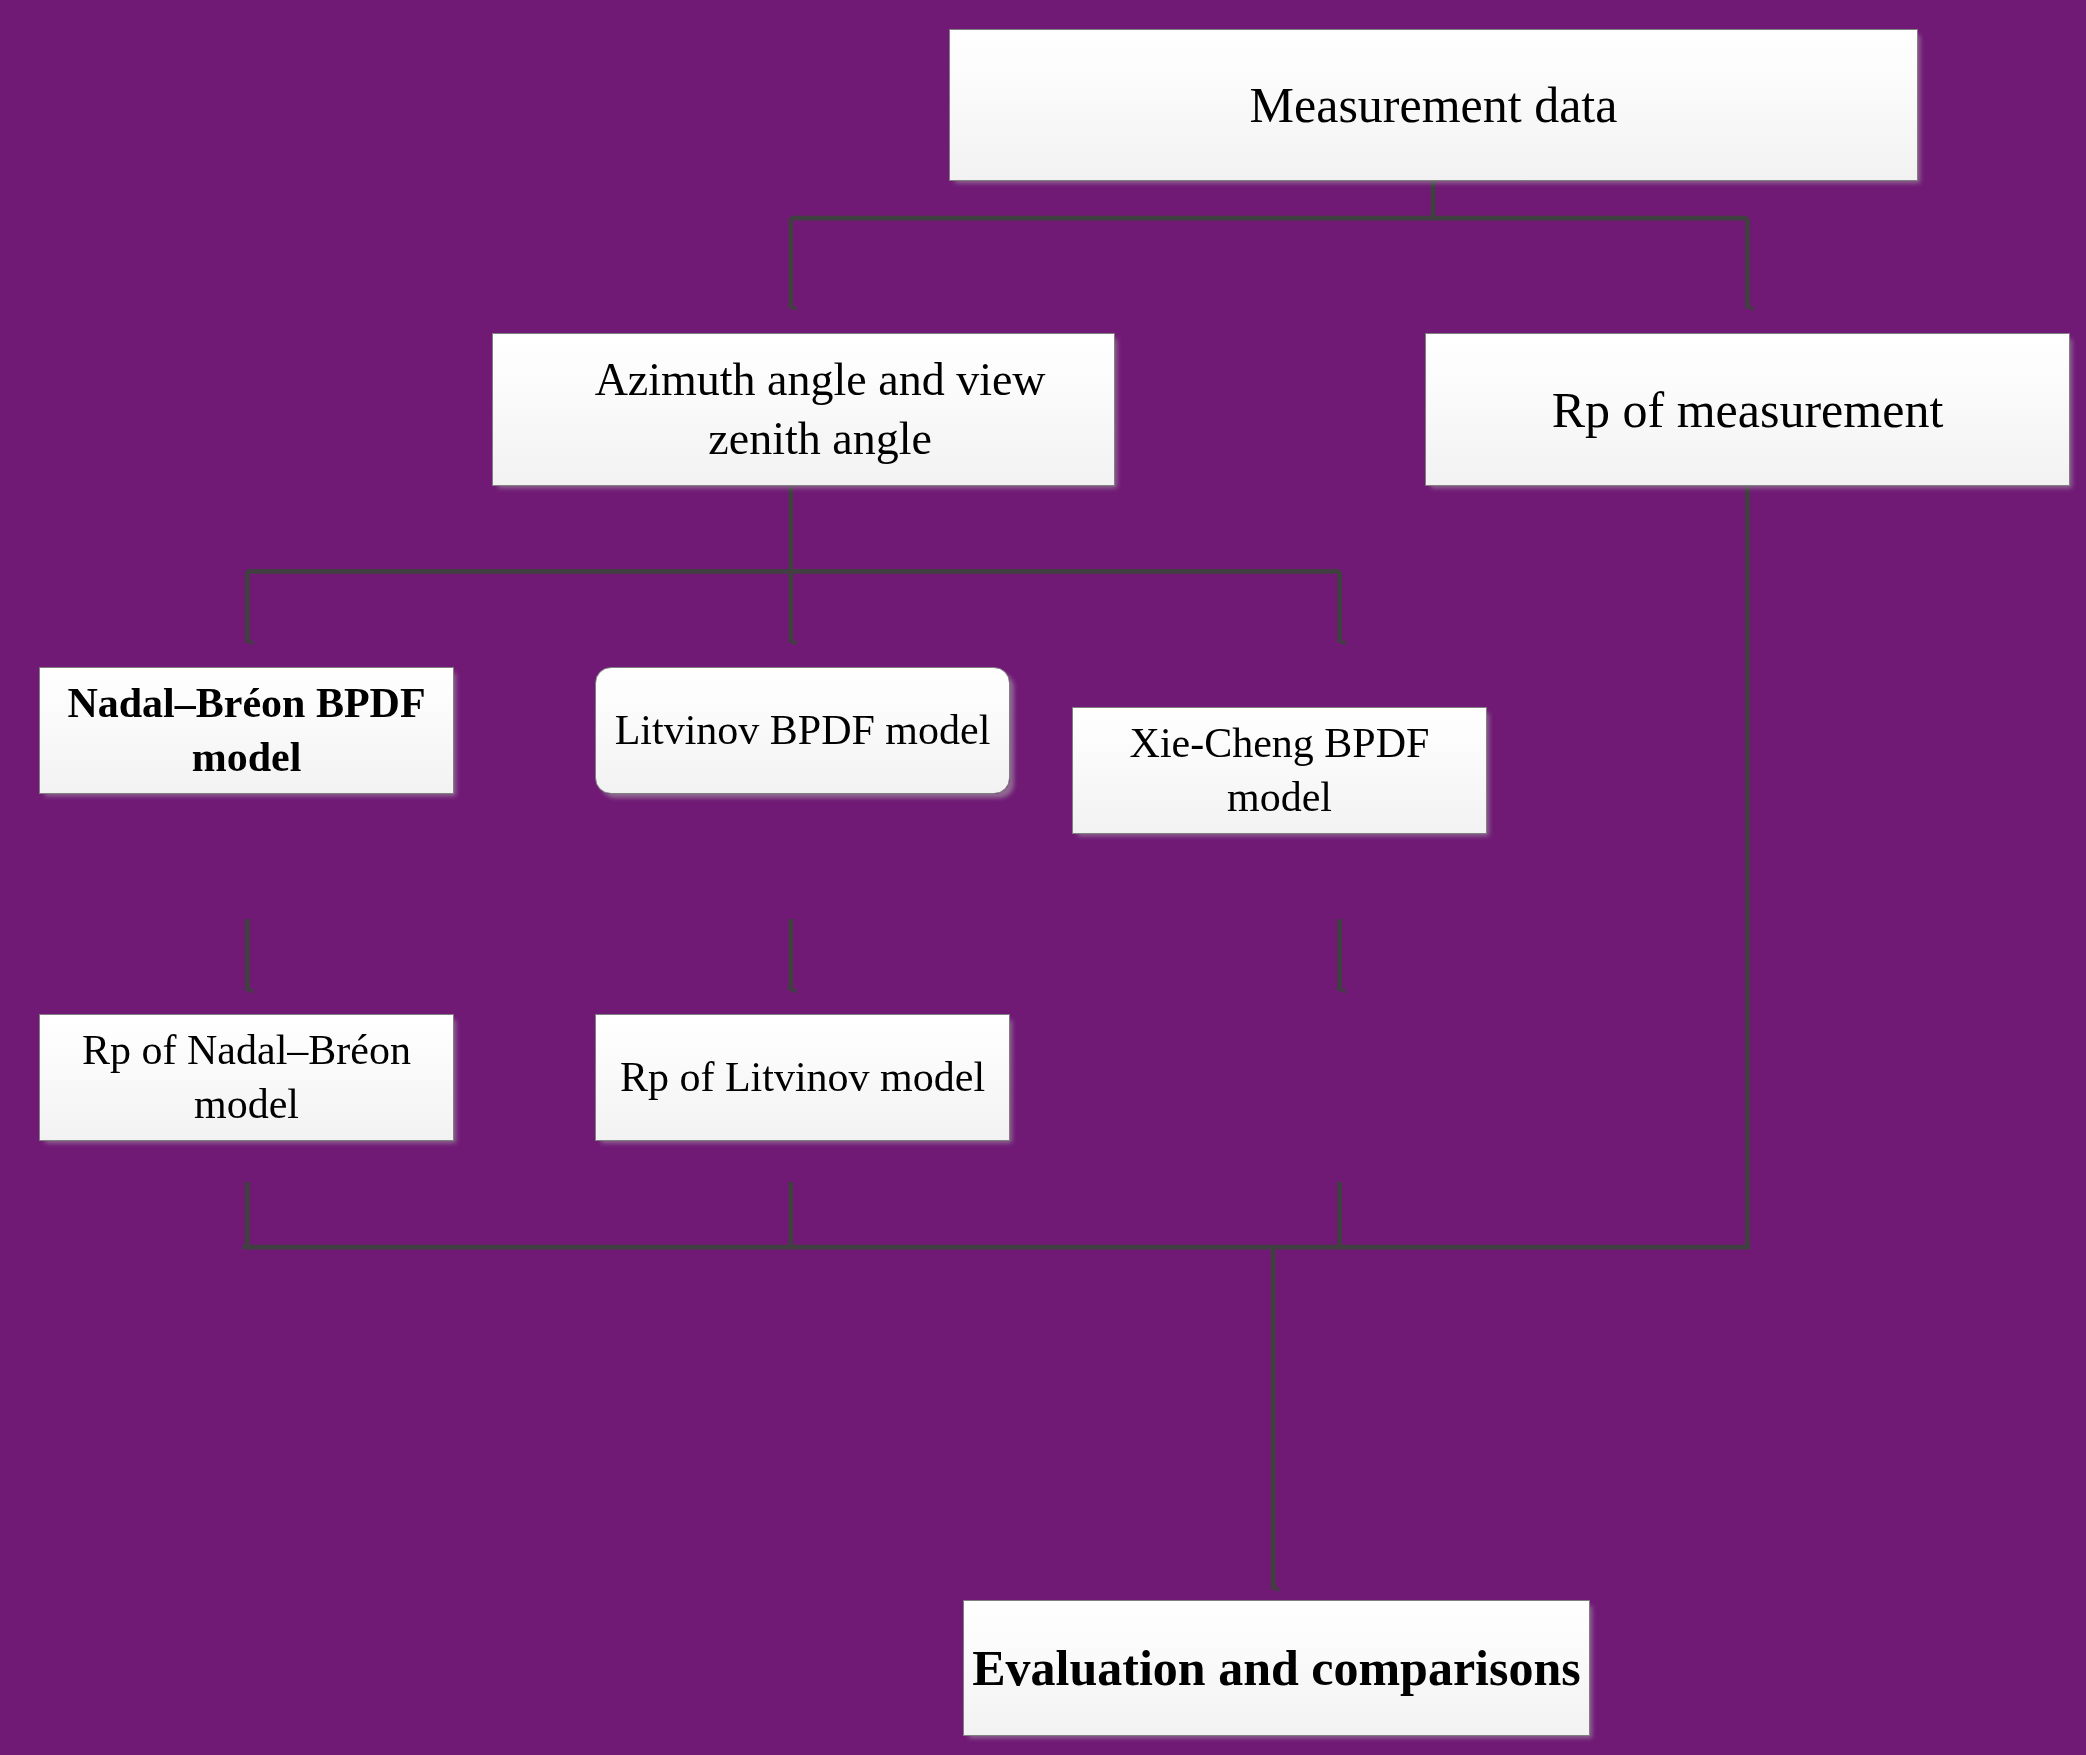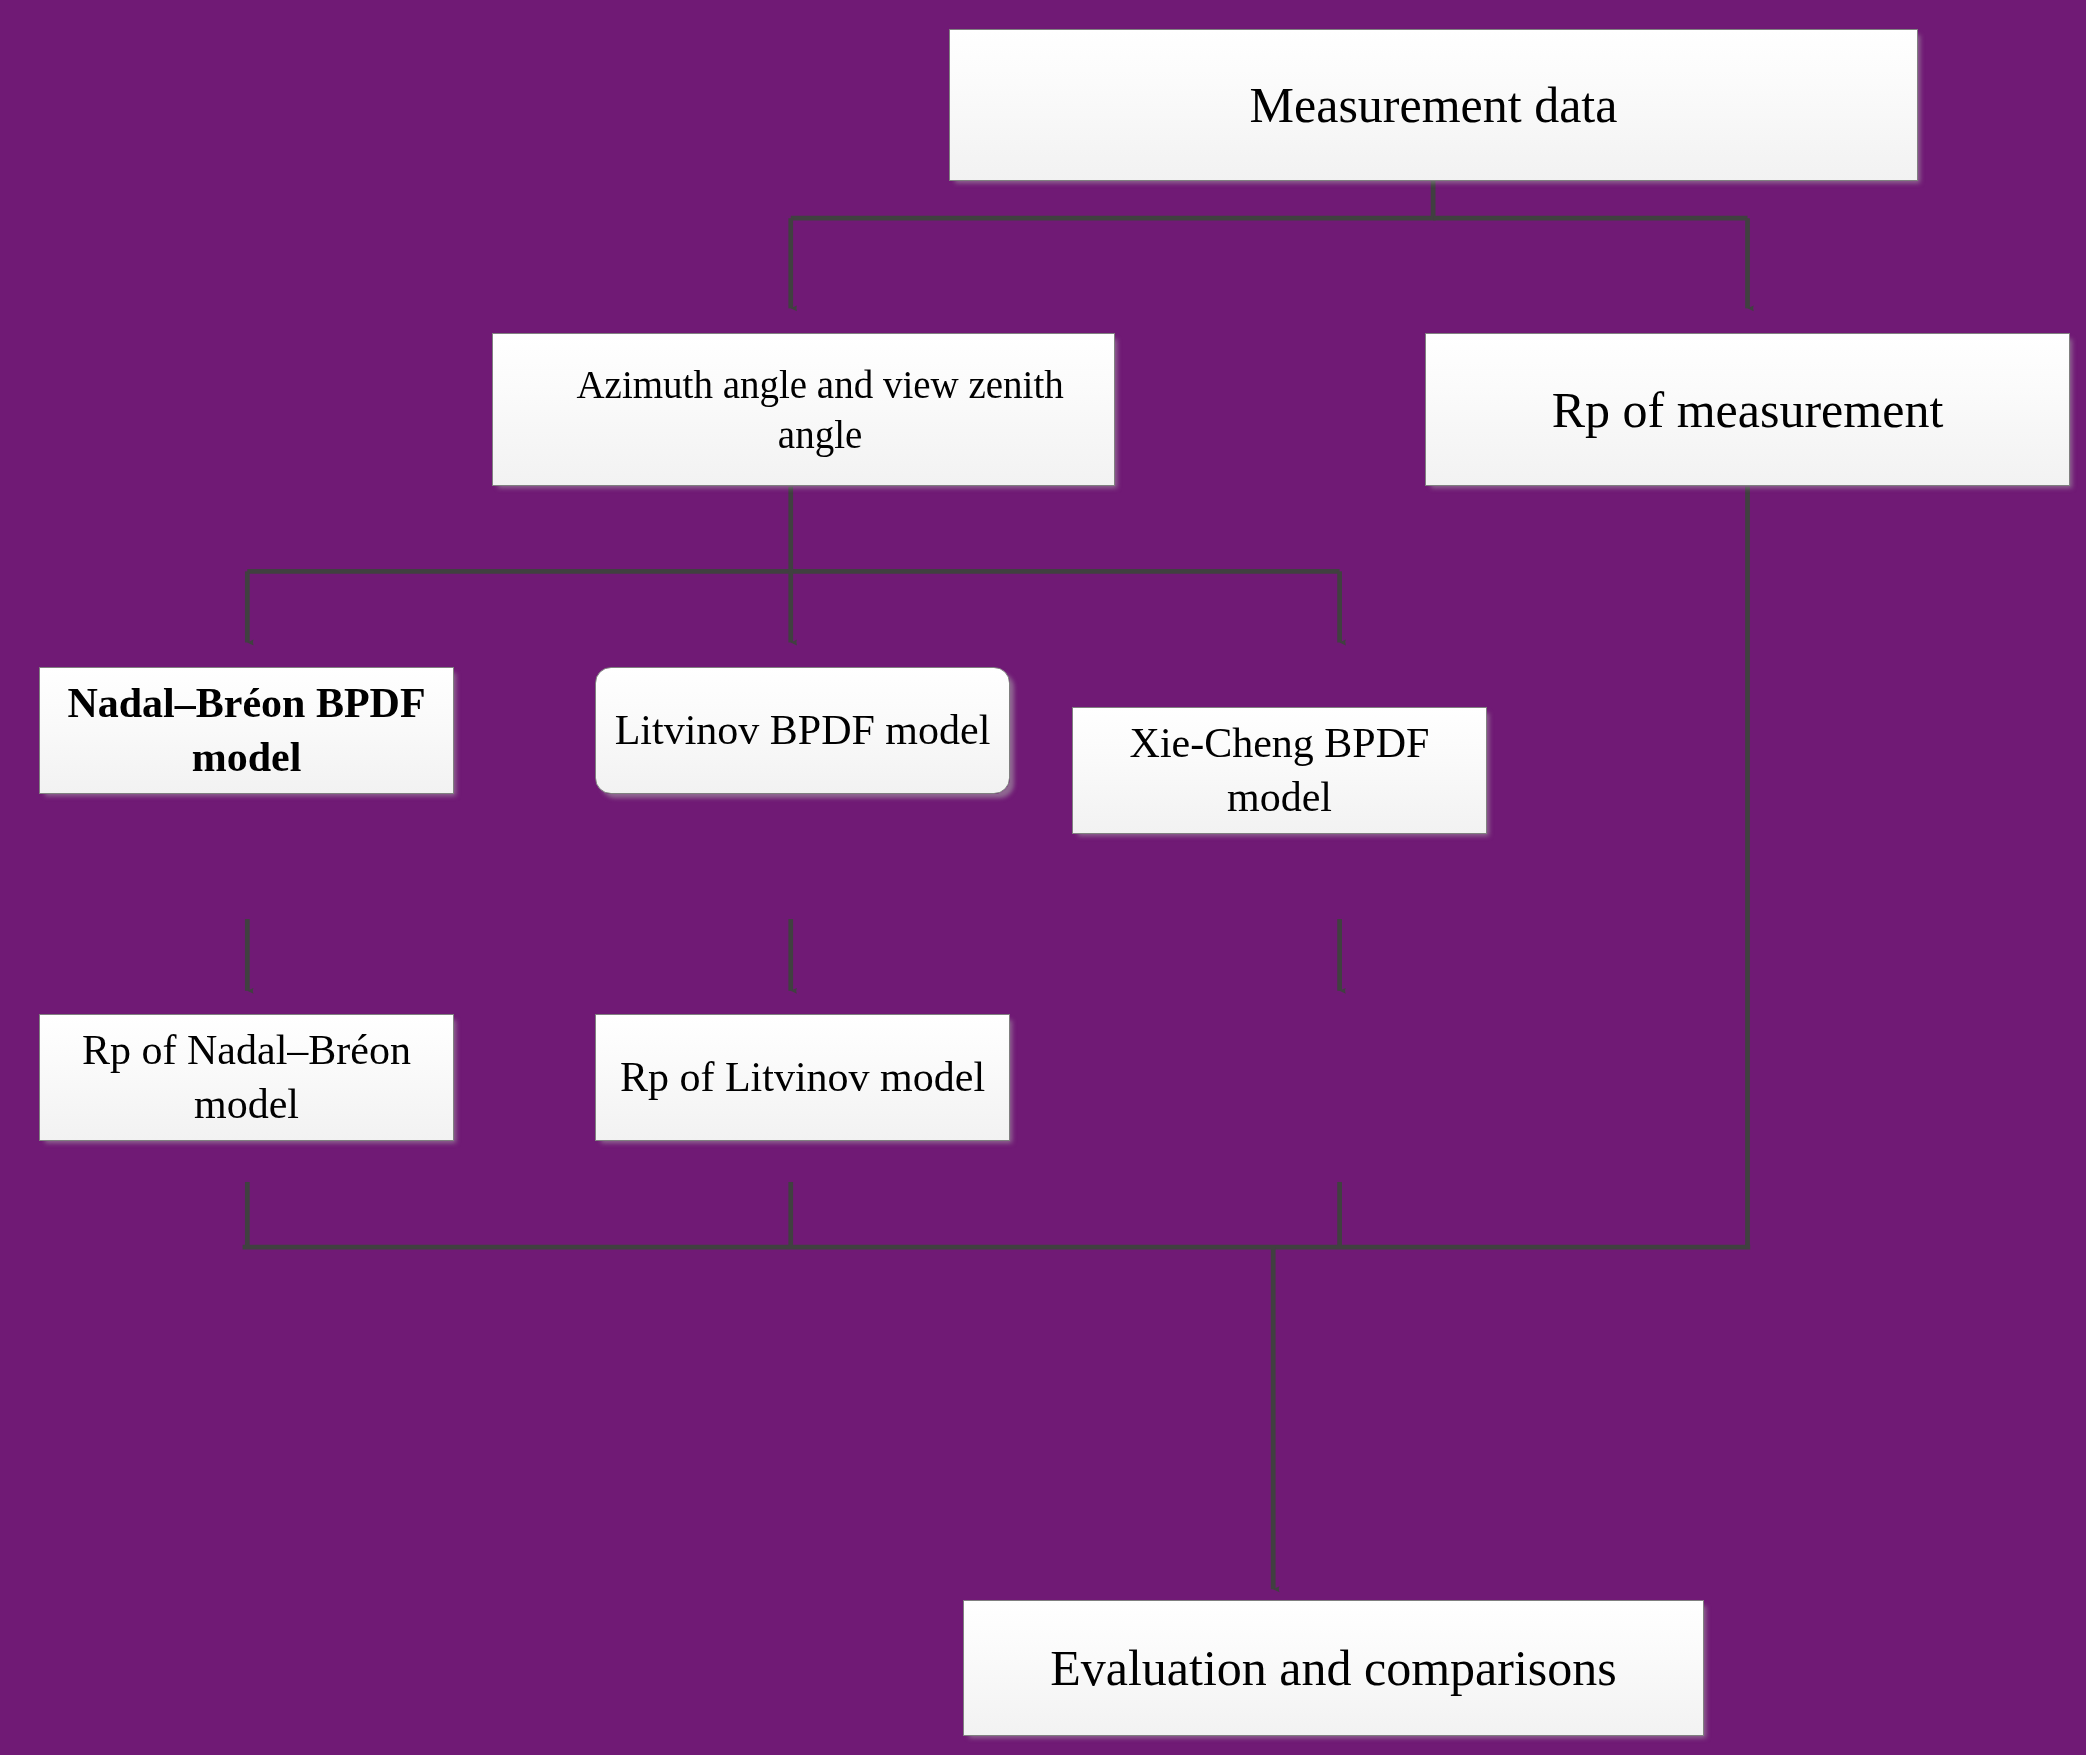--- a/index.html
+++ b/index.html
@@ -37,21 +37,21 @@
     text-align: center;
     color: #000000;
     line-height: 1.28;
     padding: 2.7px 6.8px;
   }
   .node .label {
     display: block;
     width: 100%;
   }
   .sz-xl { font-size: 50px; }
-  .sz-lg { font-size: 39px; padding-left: 40px; }
+  .sz-lg { font-size: 46px; padding-left: 40px; }
   .sz-md { font-size: 42px; }
 </style>
 </head>
 <body>
 
 <div id="canvas">
 
   <svg class="edges" viewBox="0 0 3080 2591" preserveAspectRatio="none">
     <defs>
       <marker id="arrowhead" markerWidth="10" markerHeight="11" refX="4.6" refY="9.6" orient="auto" markerUnits="userSpaceOnUse">
@@ -132,18 +132,18 @@
 
   <div class="node sz-md" style="left:39px; top:1014px; width:415px; height:127px;">
     <span class="label">Rp of Nadal–Bréon model</span>
   </div>
 
   <div class="node sz-md" style="left:595px; top:1014px; width:415px; height:127px;">
     <span class="label">Rp of Litvinov model</span>
   </div>
 
 
-  <div class="node sz-xl" style="left:963px; top:1600px; width:741px; height:136px;">
+  <div class="node sz-xl" style="left:963px; top:1600px; width:627px; height:136px;font-weight:bold;">
     <span class="label">Evaluation and comparisons</span>
   </div>
 
 </div>
 
 
 </body></html>

